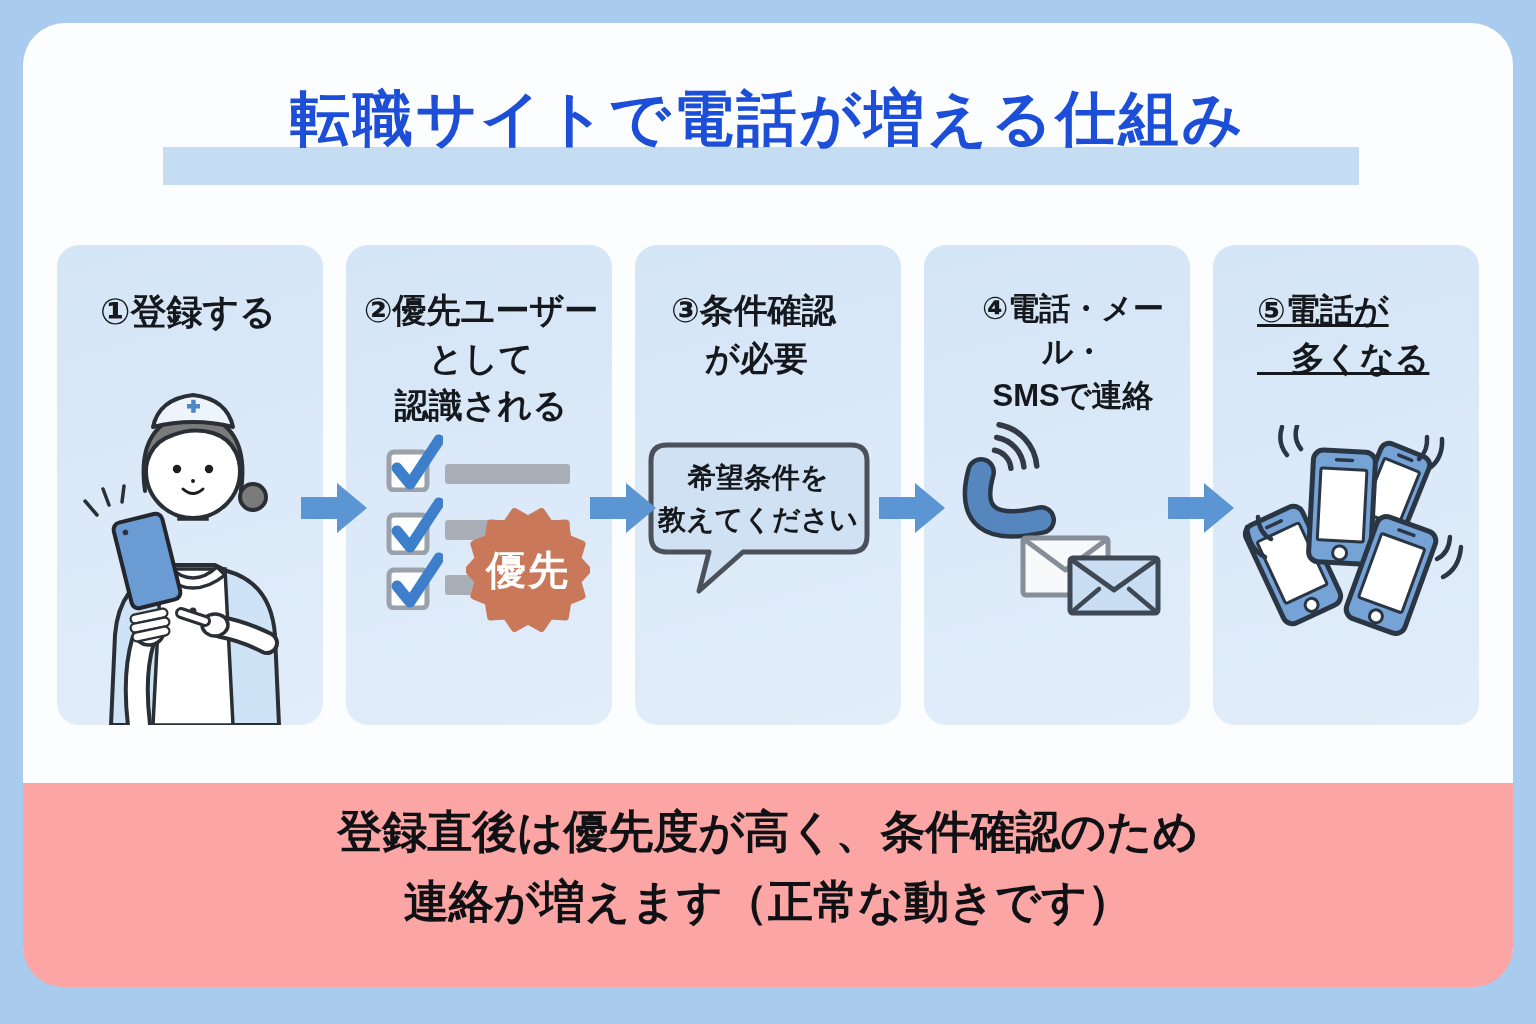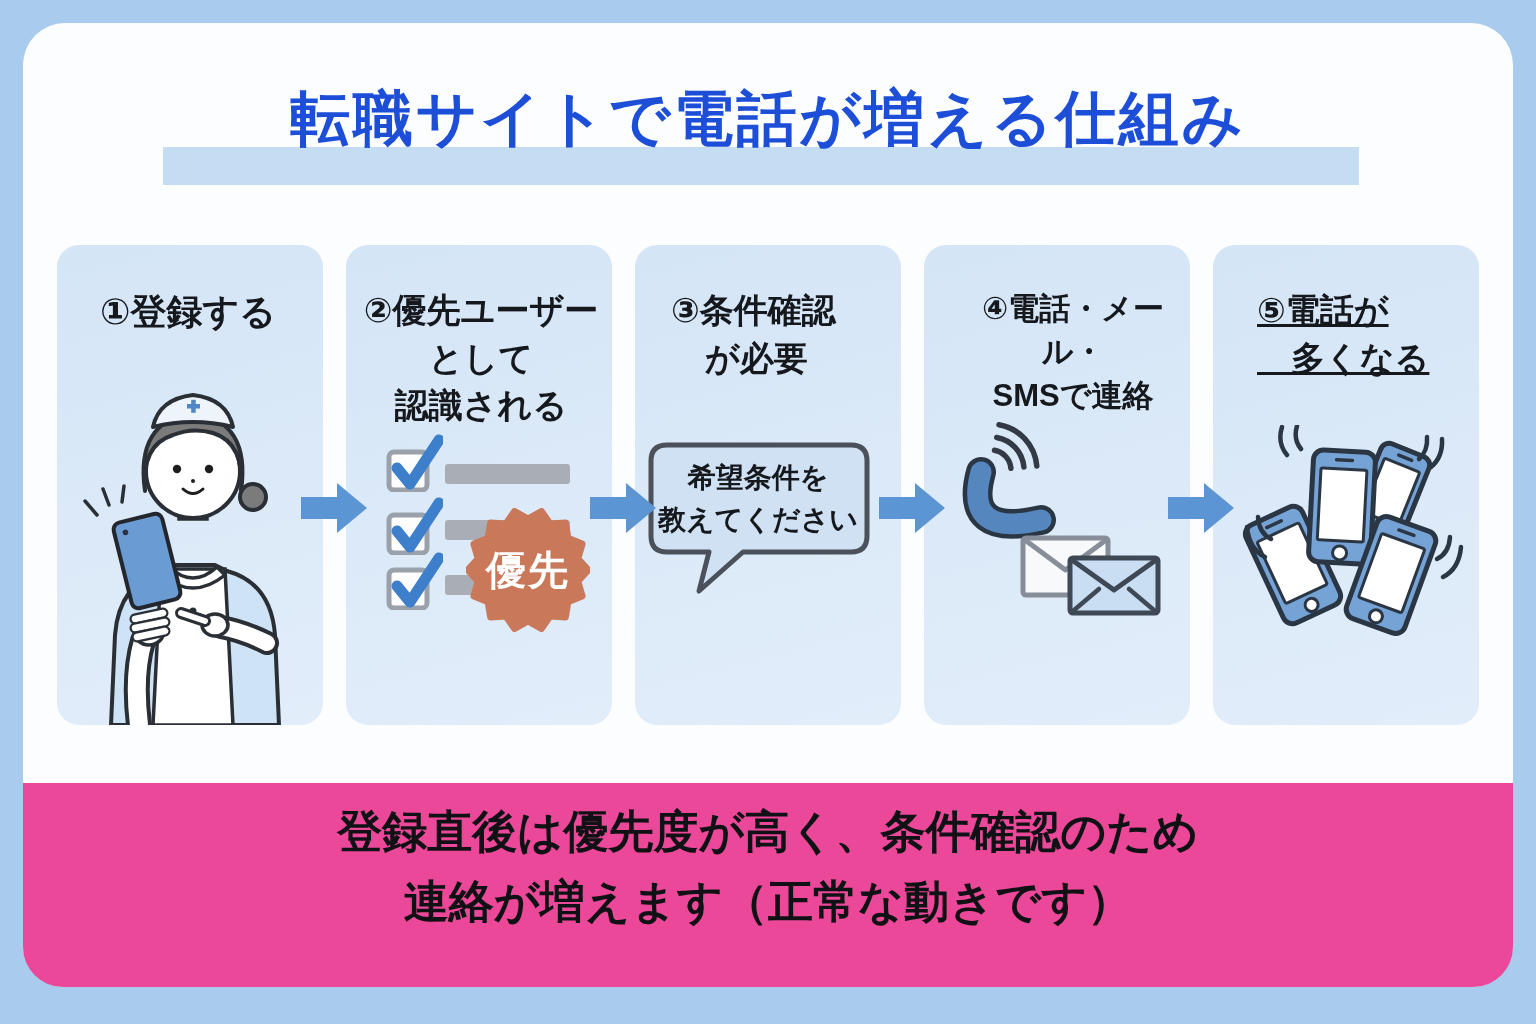--- a/index.html
+++ b/index.html
@@ -23,21 +23,21 @@
   .h-center{text-align:center;}
   .arrow{position:absolute;top:458px;width:66px;height:54px;}
   .a1{left:278px;} .a2{left:567px;} .a3{left:856px;} .a4{left:1145px;}
   .abs{position:absolute;}
   .bar{position:absolute;left:99px;width:125px;height:20px;border-radius:3px;background:#a9aeb6;}
   .badge-wrap{position:absolute;left:120px;top:263px;width:124px;height:124px;}
   .badge-label{position:absolute;left:0;top:0;width:124px;height:124px;display:flex;align-items:center;justify-content:center;
                color:#ffffff;font-size:40px;font-weight:800;letter-spacing:2px;}
   .bubble-text{position:absolute;left:12px;top:200px;width:222px;height:108px;display:flex;align-items:center;justify-content:center;
                text-align:center;font-size:28px;line-height:1.5;font-weight:800;color:#15181d;white-space:pre-line;}
-  .footer-strip{position:absolute;left:0;top:760px;width:1490px;height:204px;background:#ec4899;border-radius:0 0 40px 40px;}
+  .footer-strip{position:absolute;left:0;top:760px;width:1490px;height:204px;background:#fca5a5;border-radius:0 0 40px 40px;}
   .footer-text{margin:0;padding-top:14px;text-align:center;font-size:45px;line-height:1.55;font-weight:800;
                color:#101114;white-space:pre-line;}
 </style>
 </head>
 <body>
 
 <div class="canvas">
   <div class="panel">
 
     <div class="title-highlight"></div>

